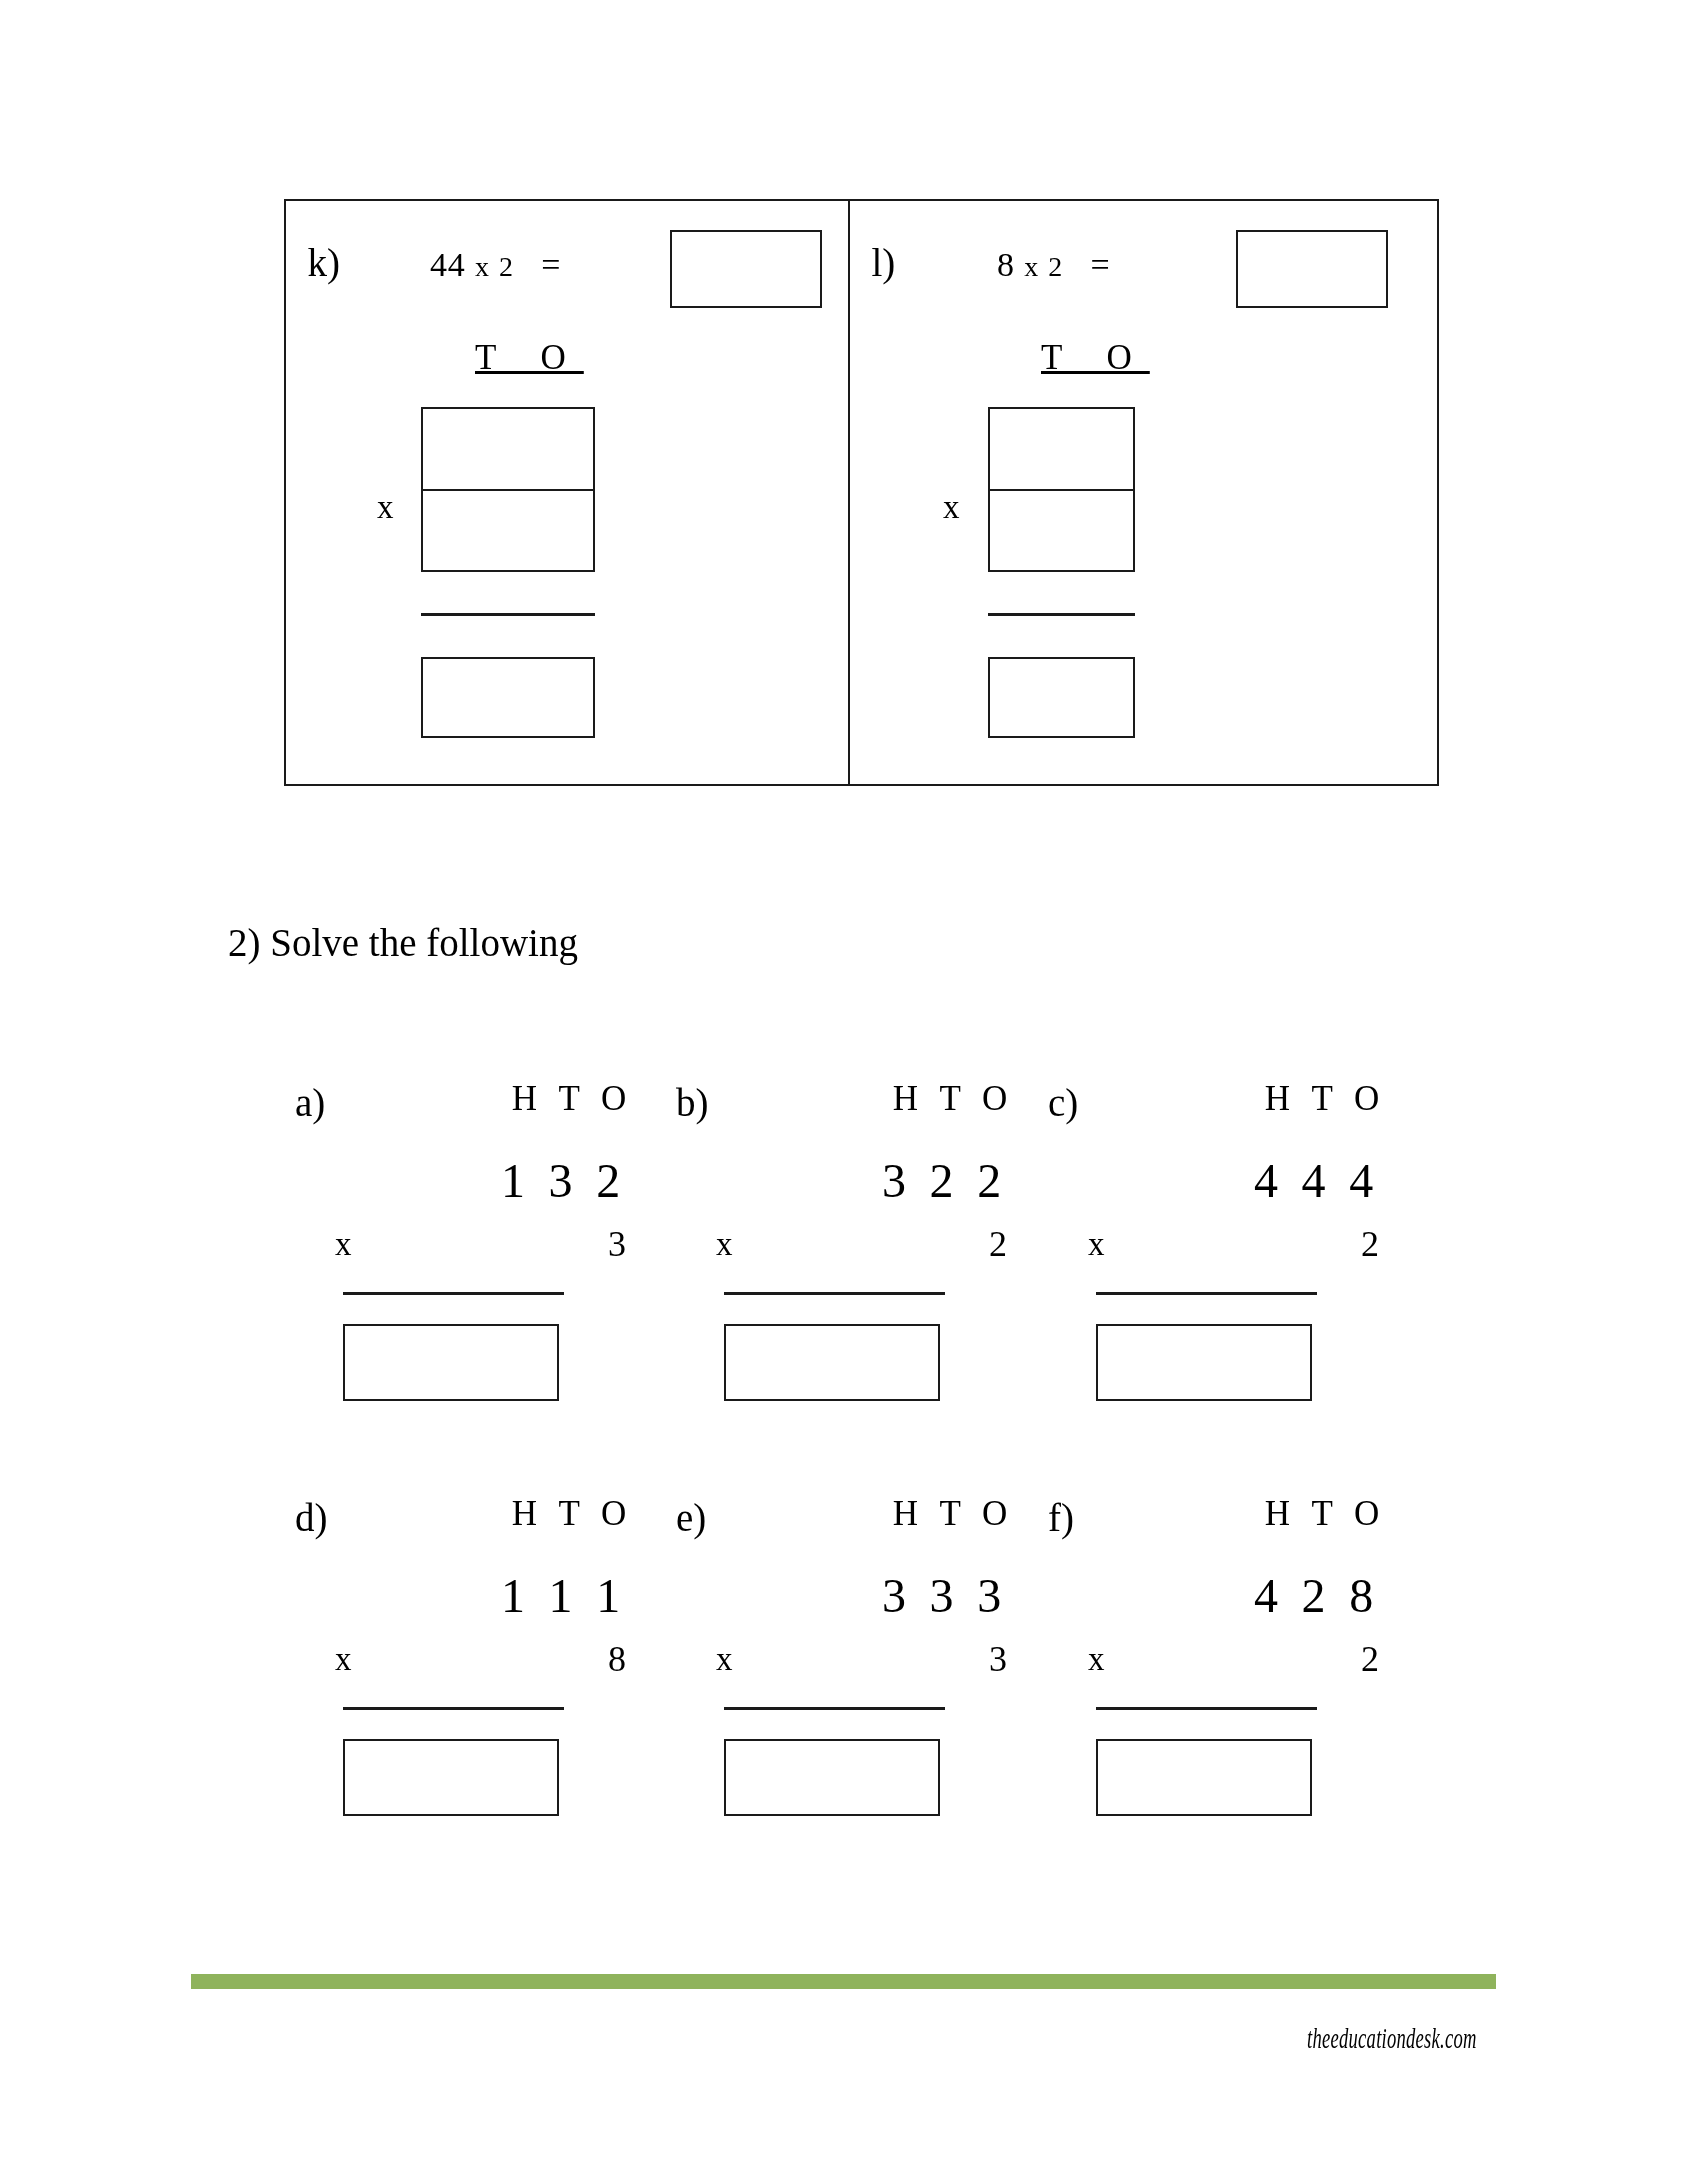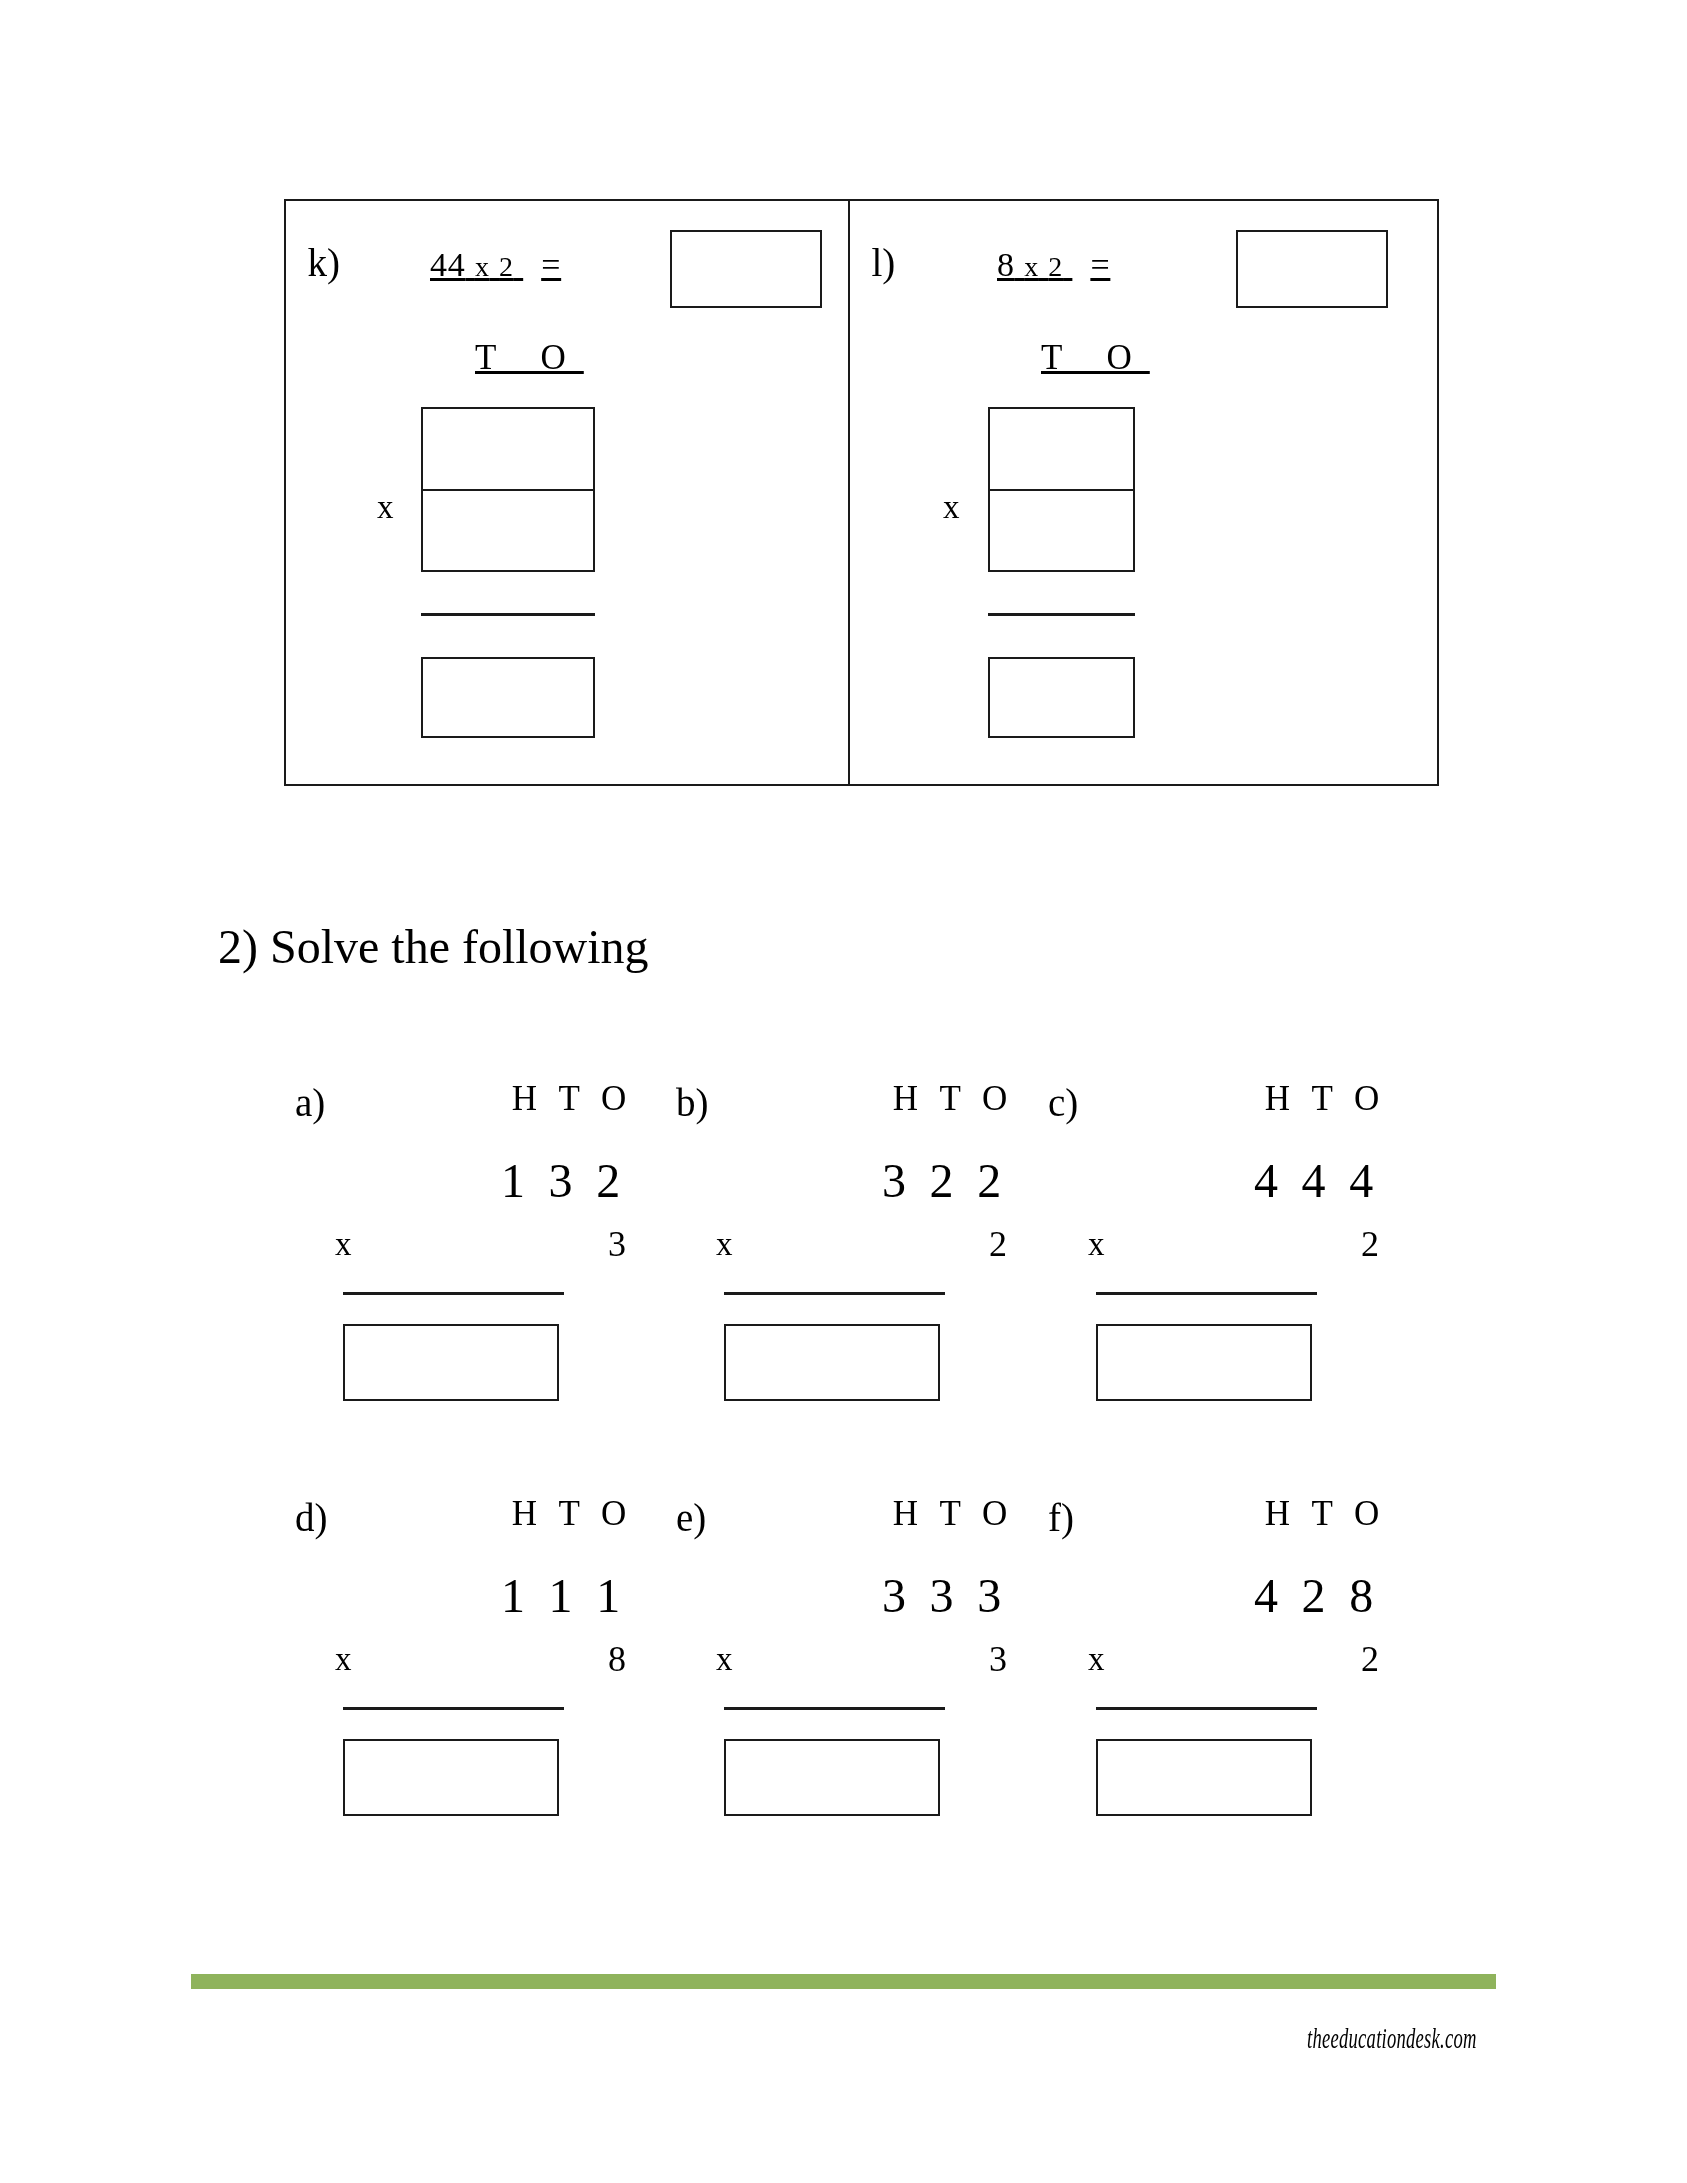--- a/index.html
+++ b/index.html
@@ -41,21 +41,20 @@
     font-size: 39px;
     line-height: 1;
     font-family: "Liberation Serif", "DejaVu Serif", serif;
   }
   .tt-eq {
     position: absolute;
     font-size: 34px;
     line-height: 1;
     letter-spacing: 0.8px;
     white-space: nowrap;
-    text-decoration: underline;
   }
   .tt-eq .sm { font-size: 28px; }
 
   .tt-answerbox {
     position: absolute;
     border: 2.5px solid #1a1a1a;
     box-sizing: border-box;
     background: #fff;
   }
 
@@ -93,23 +92,23 @@
   .tt-resultbox {
     position: absolute;
     border: 2.5px solid #1a1a1a;
     box-sizing: border-box;
     background: #fff;
   }
 
   
   .q2-heading {
     position: absolute;
-    left: 218px;
+    left: 228px;
     top: 923px;
-    font-size: 48px;
+    font-size: 39px;
     line-height: 1;
     white-space: nowrap;
   }
 
   
   .prob {
     position: absolute;
     width: 346px;
     height: 330px;
   }

